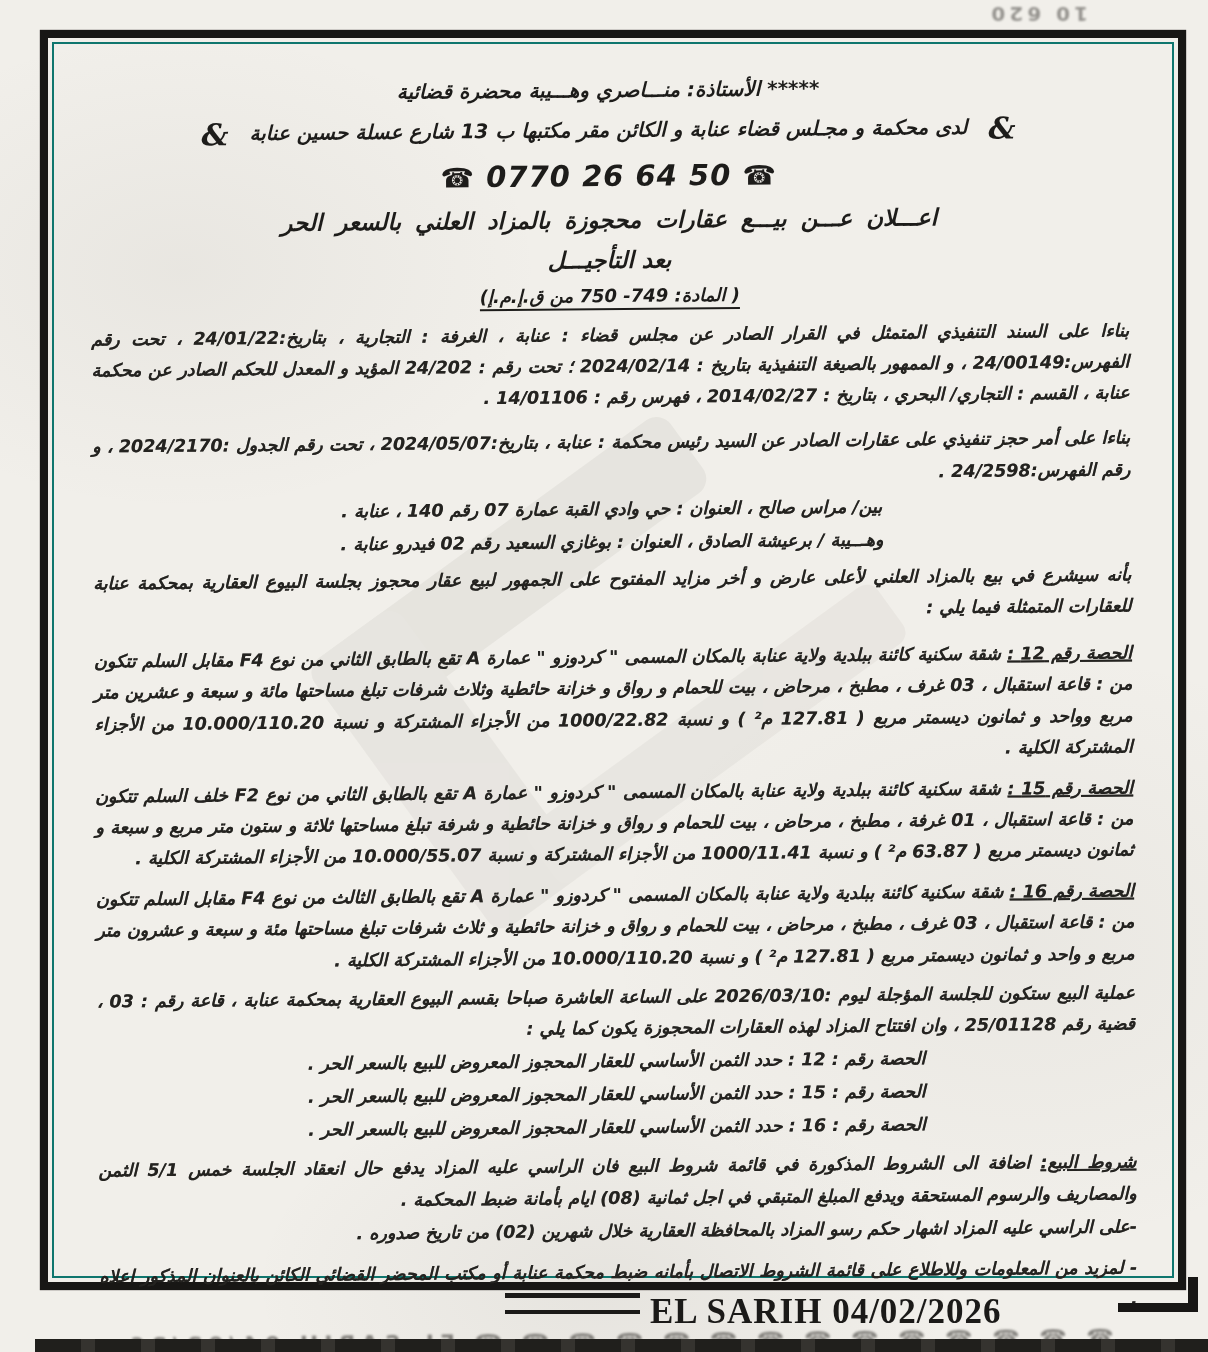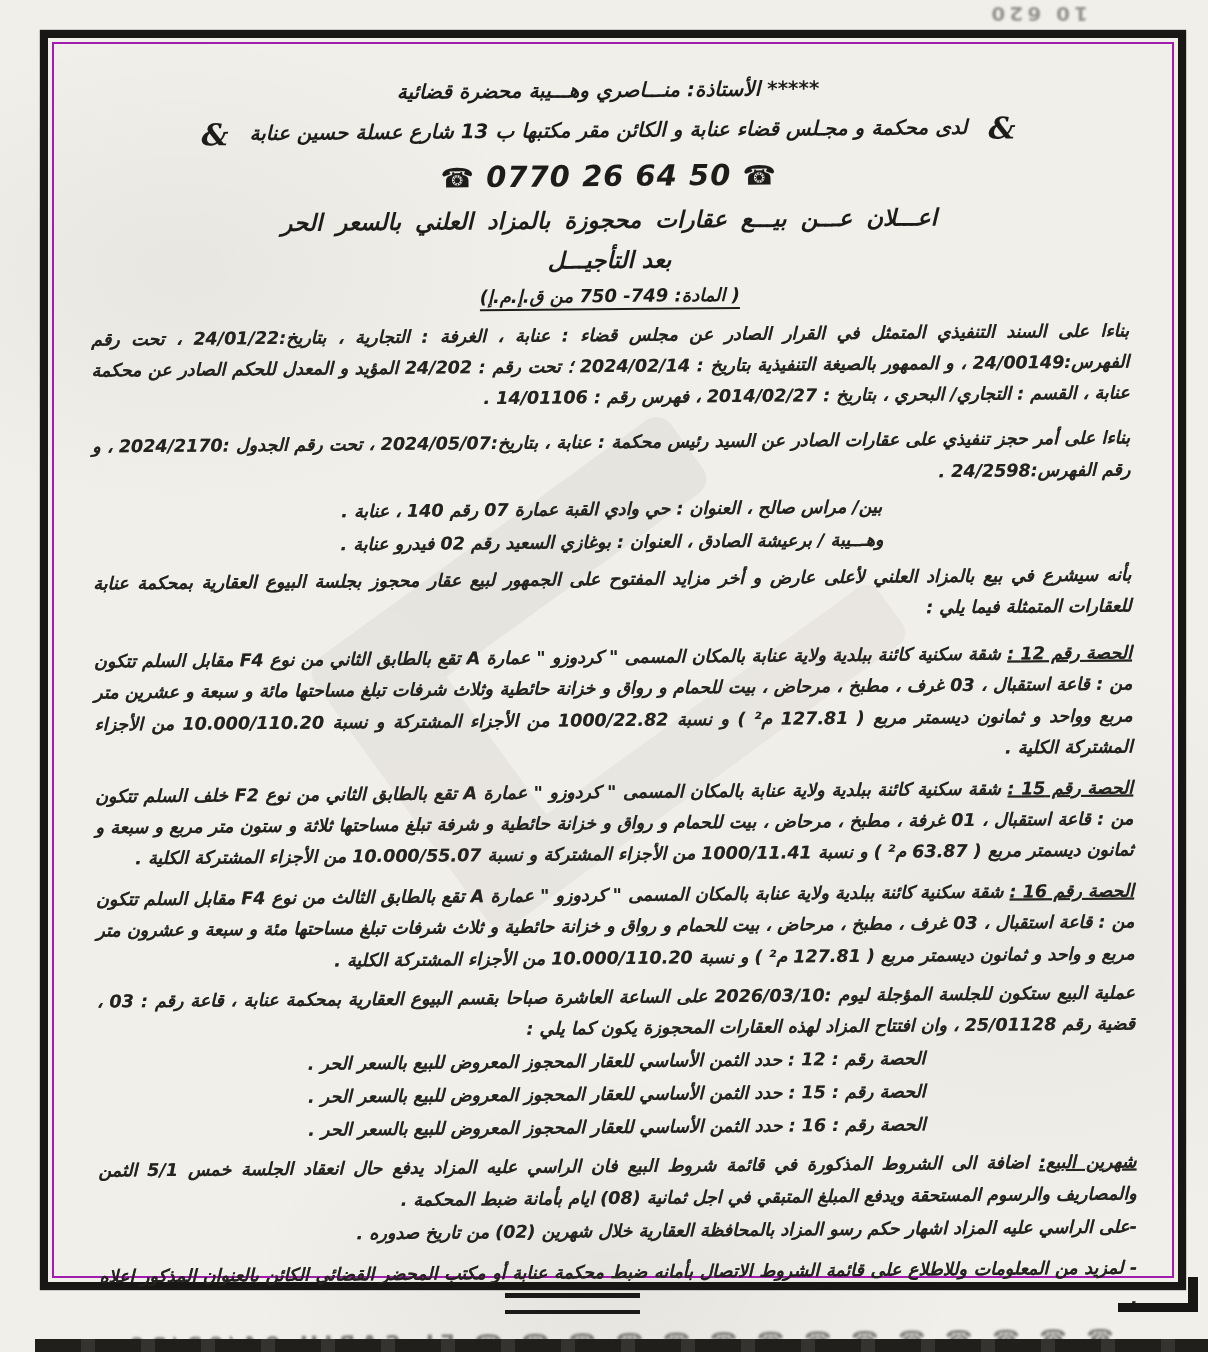--- a/index.html
+++ b/index.html
@@ -21,21 +21,21 @@
     text-align:left;
   }
   
   .frame{
     position:absolute;left:40px;top:30px;right:22px;bottom:62px;
     border:8px solid #181715;
     box-shadow:0 0 1px #181715;
   }
   .frame-inner{
     position:absolute;left:4px;top:4px;right:4px;bottom:4px;
-    border:2px solid #a21caf;
+    border:2px solid #0f766e;
   }
   .content{
     position:absolute;left:14px;top:6px;right:14px;bottom:6px;
     direction:rtl;
     transform:rotate(-0.5deg);
     padding:14px 26px 0 26px;
   }
   .c{text-align:center;}
   .hdr1{font-size:20px;font-weight:bold;font-style:italic;margin-top:14px;}
   .hdr2{font-size:20px;font-weight:bold;font-style:italic;margin-top:12px;}
@@ -162,32 +162,36 @@
 
         <p class="para" style="margin-top:8px">عملية البيع ستكون للجلسة المؤجلة ليوم :2026/03/10 على الساعة العاشرة صباحا بقسم البيوع العقارية بمحكمة عنابة ، قاعة رقم : 03 ، قضية رقم 25/01128 ، وان افتتاح المزاد لهذه العقارات المحجوزة يكون كما يلي :</p>
 
         <div class="prices">
           <p class="para center">الحصة رقم : 12 : حدد الثمن الأساسي للعقار المحجوز المعروض للبيع بالسعر الحر .</p>
           <p class="para center">الحصة رقم : 15 : حدد الثمن الأساسي للعقار المحجوز المعروض للبيع بالسعر الحر .</p>
           <p class="para center">الحصة رقم : 16 : حدد الثمن الأساسي للعقار المحجوز المعروض للبيع بالسعر الحر .</p>
         </div>
 
         <p class="para" style="margin-top:8px">
-          <span class="cond-label">شهرين البيع:</span>
+          <span class="cond-label">شروط البيع:</span>
           <span>اضافة الى الشروط المذكورة في قائمة شروط البيع فان الراسي عليه المزاد يدفع حال انعقاد الجلسة خمس 5/1 الثمن والمصاريف والرسوم المستحقة ويدفع المبلغ المتبقي في اجل ثمانية (08) ايام بأمانة ضبط المحكمة .</span>
         </p>
 
         <p class="para" style="margin-top:2px">-على الراسي عليه المزاد اشهار حكم رسو المزاد بالمحافظة العقارية خلال شهرين (02) من تاريخ صدوره .</p>
 
         <p class="para" style="margin-top:10px">- لمزيد من المعلومات وللاطلاع على قائمة الشروط الاتصال بأمانه ضبط محكمة عنابة أو مكتب المحضر القضائي الكائن بالعنوان المذكور اعلاه .</p>
 
         <div class="bleed-bottom">EL SARIH 04/02/26 ☎ ☎ ☎ ☎ ☎ ☎ ☎ ☎ ☎ ☎ ☎ ☎ ☎ ☎</div>
 
       </div>
     </div>
   </div>
 </div>
 
 <div class="footer-band">
   <div class="footer-rule"></div>
+  <div class="footer-text">
+    <span>EL SARIH</span>
+    <span>04/02/2026</span>
+  </div>
   <div class="footer-corner"></div>
 </div>
 <div class="bottom-bar"></div>
 
 </body></html>

